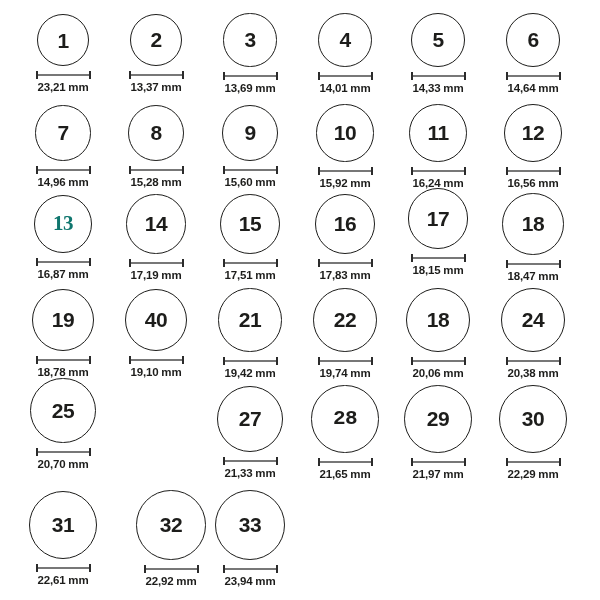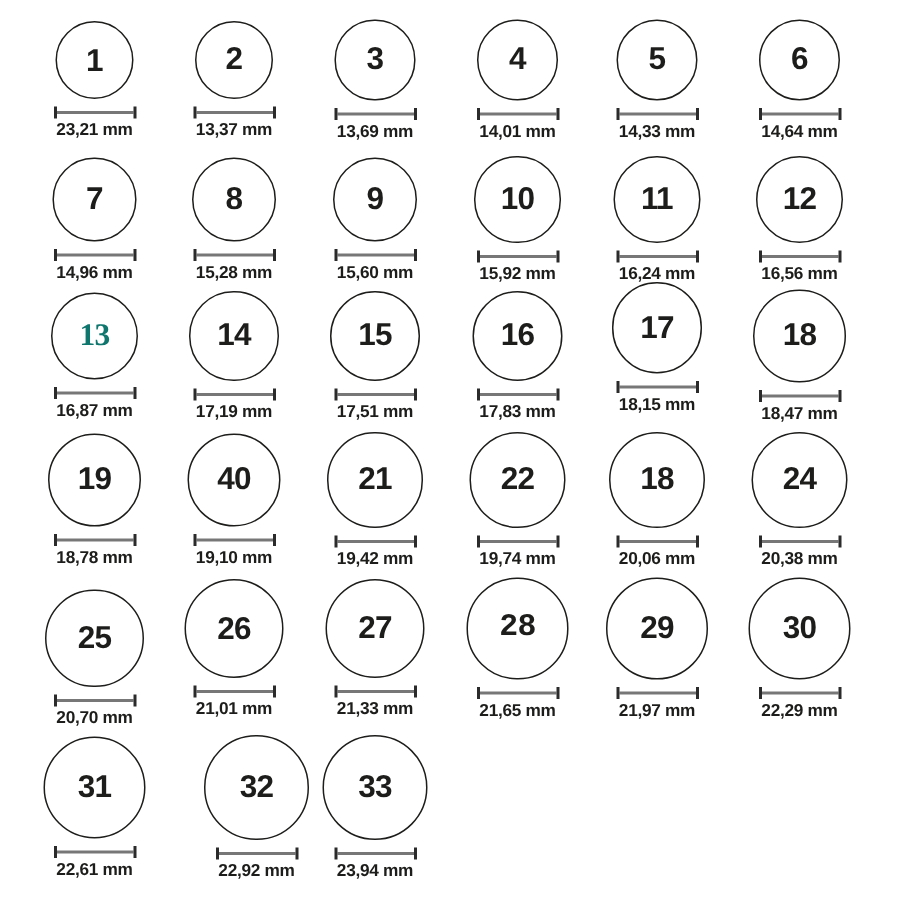--- a/index.html
+++ b/index.html
@@ -221,33 +221,26 @@
     <div class="mline"></div>
     <div class="dlabel" style="color: rgb(29, 29, 27);">20,06 mm</div>
   </div>
     <div class="cell" style="left: 486px; top: 287.56px;">
     <div class="circle" style="width: 64.88px; height: 64.88px; border-color: rgb(29, 29, 27);">
       <span class="num" style="color: rgb(29, 29, 27);">24</span>
     </div>
     <div class="mline"></div>
     <div class="dlabel" style="color: rgb(29, 29, 27);">20,38 mm</div>
   </div>
-    <div class="cell" style="left: 16px; top: 393px;">
+    <div class="cell" style="left: 16px; top: 378px;">
     <div class="circle" style="width: 65.44px; height: 65.44px; border-color: rgb(29, 29, 27);">
       <span class="num" style="color: rgb(29, 29, 27);">25</span>
     </div>
     <div class="mline"></div>
     <div class="dlabel" style="color: rgb(29, 29, 27);">20,70 mm</div>
-  </div>
-    <div class="cell" style="left: 109px; top: 386px;">
-    <div class="circle" style="width: 66px; height: 66px; border-color: rgb(29, 29, 27);">
-      <span class="num" style="color: rgb(29, 29, 27);">26</span>
-    </div>
-    <div class="mline"></div>
-    <div class="dlabel" style="color: rgb(29, 29, 27);">21,01 mm</div>
   </div>
     <div class="cell" style="left: 203px; top: 385.72px;">
     <div class="circle" style="width: 66.56px; height: 66.56px; border-color: rgb(29, 29, 27);">
       <span class="num" style="color: rgb(29, 29, 27);">27</span>
     </div>
     <div class="mline"></div>
     <div class="dlabel" style="color: rgb(29, 29, 27);">21,33 mm</div>
   </div>
     <div class="cell" style="left: 298px; top: 385.44px;">
     <div class="circle" style="width: 67.12px; height: 67.12px; border-color: rgb(29, 29, 27);">

